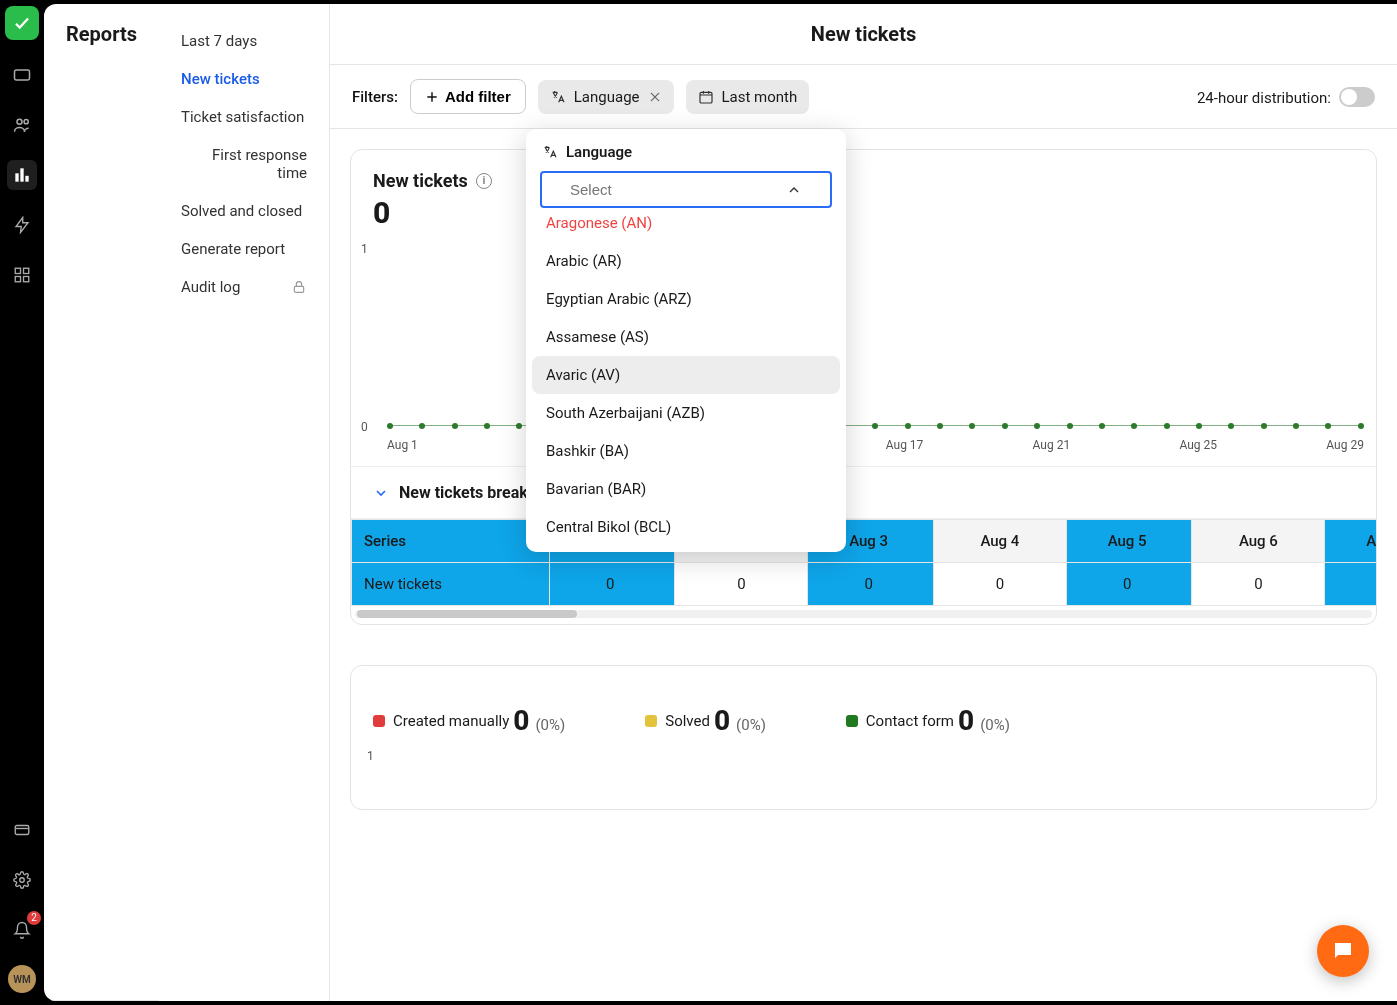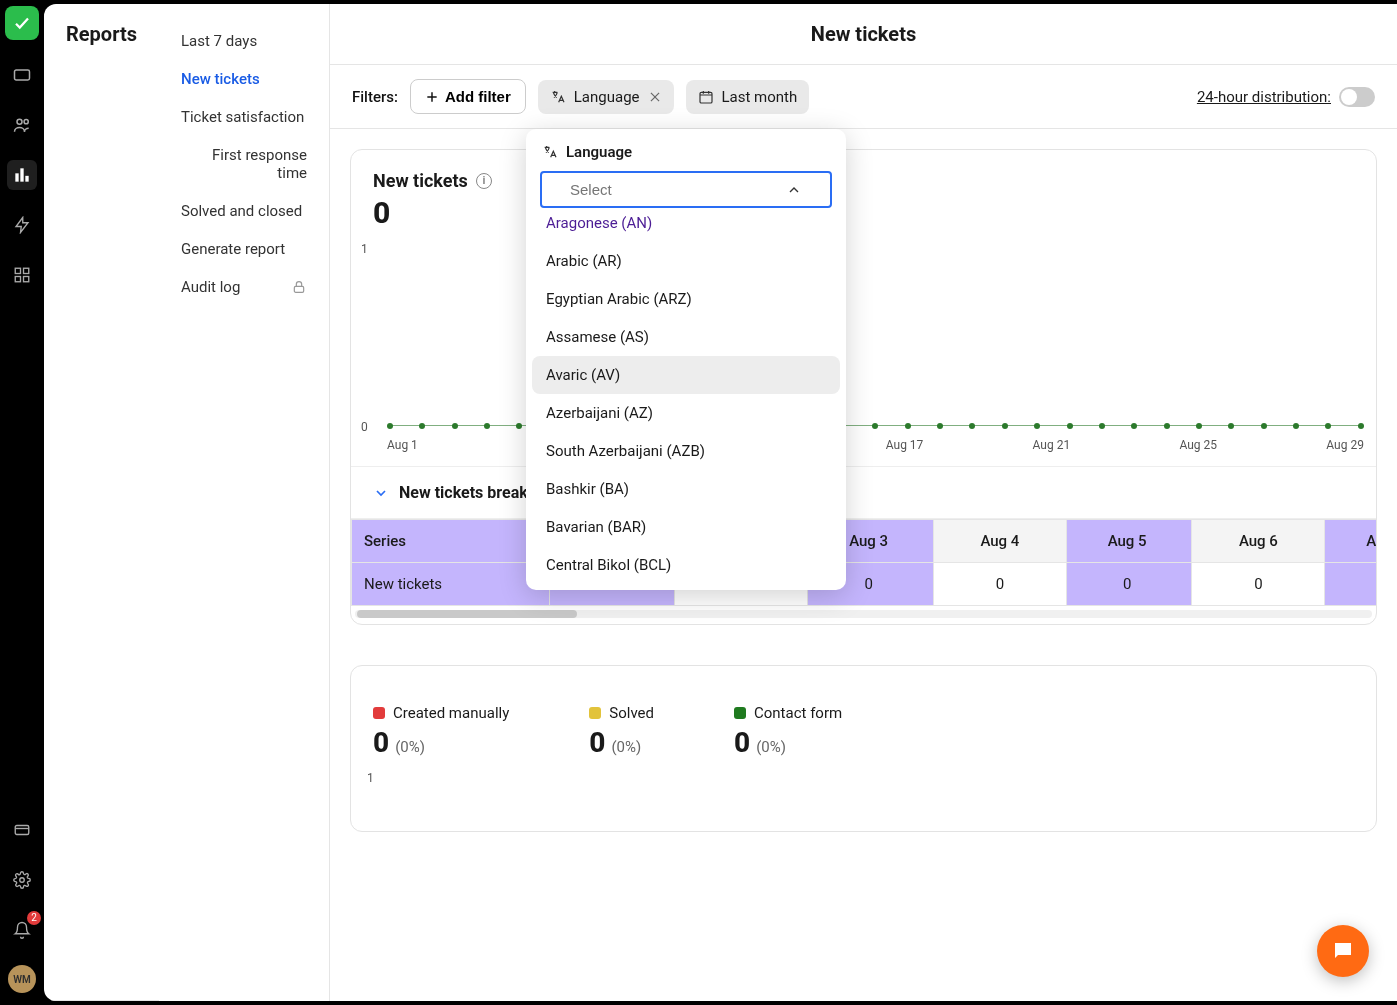--- a/index.html
+++ b/index.html
@@ -122,21 +122,21 @@
     }
     .chip {
       background:#e9e9e9;
       border-radius:8px;
       padding:8px 12px;
       font-size:15px;
       display:inline-flex;align-items:center;gap:8px;
       cursor:pointer;
     }
     .chip .x { font-size:14px; color:#666; cursor:pointer; }
-    .toggle-wrap { margin-left:auto; display:flex;align-items:center;gap:8px; font-size:15px;text-decoration:underline; }
+    .toggle-wrap { margin-left:auto; display:flex;align-items:flex-end;gap:8px; font-size:15px; }
     .toggle {
       width:36px;height:20px;background:#ccc;border-radius:20px;position:relative;cursor:pointer;
     }
     .toggle::after{
       content:"";position:absolute;width:16px;height:16px;background:#fff;border-radius:50%;
       top:2px;left:2px;
     }
     .card {
       margin: 20px;
       border:1px solid #e3e3e3;
@@ -160,25 +160,25 @@
       font-size:16px;font-weight:700;
       cursor:pointer;
     }
     .table-wrap { overflow-x:auto; border-top:1px solid #eee; }
     table.breakdown { border-collapse:collapse; width:100%; min-width:1100px;}
     table.breakdown th, table.breakdown td {
       border:1px solid #e5e5e5; padding:12px 16px; text-align:center; font-size:15px;
     }
     table.breakdown th:first-child, table.breakdown td:first-child { text-align:left; }
     table.breakdown th { background:#f4f4f4; font-weight:500;}
-    table.breakdown th.shaded, table.breakdown td.shaded { background:#c4b5fd;padding-left:12px; }
+    table.breakdown th.shaded, table.breakdown td.shaded { background:#0ea5e9;padding-left:12px; }
     .hscroll { height:8px; background:#f0f0f0; margin:4px 4px 6px 4px; border-radius:4px; position:relative;}
     .hscroll-thumb { position:absolute; left:2px; width:220px; height:8px; background:#c9c9c9; border-radius:4px;}
     .sources-grid { display:flex; gap:80px; padding-top:18px;}
-    .source-item { display:flex; flex-direction:column; gap:4px;}
+    .source-item { display:flex; flex-direction:row; gap:4px;}
     .source-label { display:flex;align-items:center;gap:8px; font-size:15px;}
     .sq { width:12px;height:12px;border-radius:3px;}
     .sq.red{background:#e23b3b;} .sq.yellow{background:#e2c33b;} .sq.green{background:#1f7a1f;}
     .source-val { font-size:28px; font-weight:800; display:flex;align-items:baseline;gap:6px;}
     .pct { font-size:15px; font-weight:400; color:#666;}
     
     .popover {
       position:absolute;
       top: 64px;
       left: 196px;
@@ -212,21 +212,21 @@
       overflow-y:auto;
       padding: 0 6px;
       position:relative;
     }
     .option {
       padding:10px 14px;
       font-size:15px;
       border-radius:8px;
       cursor:pointer;
     }
-    .option.partial { margin-top:-12px; color:#4c1d95;}
+    .option.partial { margin-top:-12px; color:#ef4444;}
     .option.hover { background:#ededed; }
     .options::-webkit-scrollbar{width:8px;}
     .options::-webkit-scrollbar-thumb{background:#ccc;border-radius:4px;}
     
     .chat-fab {
       position:fixed;
       right:28px; bottom:28px;
       width:52px;height:52px;border-radius:50%;
       background:#ff6a13;
       display:flex;align-items:center;justify-content:center;
@@ -401,21 +401,20 @@
                   <polyline points="6 9 12 15 18 9"></polyline>
                 </svg>
             </span>
           </div>
           <div class="options">
             <div class="option partial">Aragonese (AN)</div>
             <div class="option">Arabic (AR)</div>
             <div class="option">Egyptian Arabic (ARZ)</div>
             <div class="option">Assamese (AS)</div>
             <div class="option hover">Avaric (AV)</div>
-            <div class="option">Azerbaijani (AZ)</div>
             <div class="option">South Azerbaijani (AZB)</div>
             <div class="option">Bashkir (BA)</div>
             <div class="option">Bavarian (BAR)</div>
             <div class="option">Central Bikol (BCL)</div>
           </div>
         </div>
       </div>
 
       <div class="card">
         <div class="card-inner">

